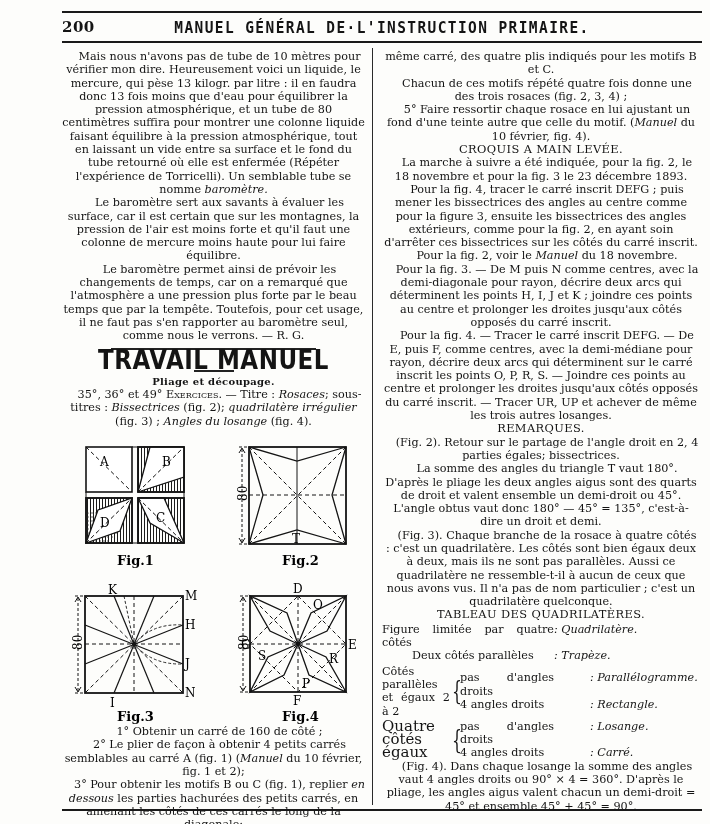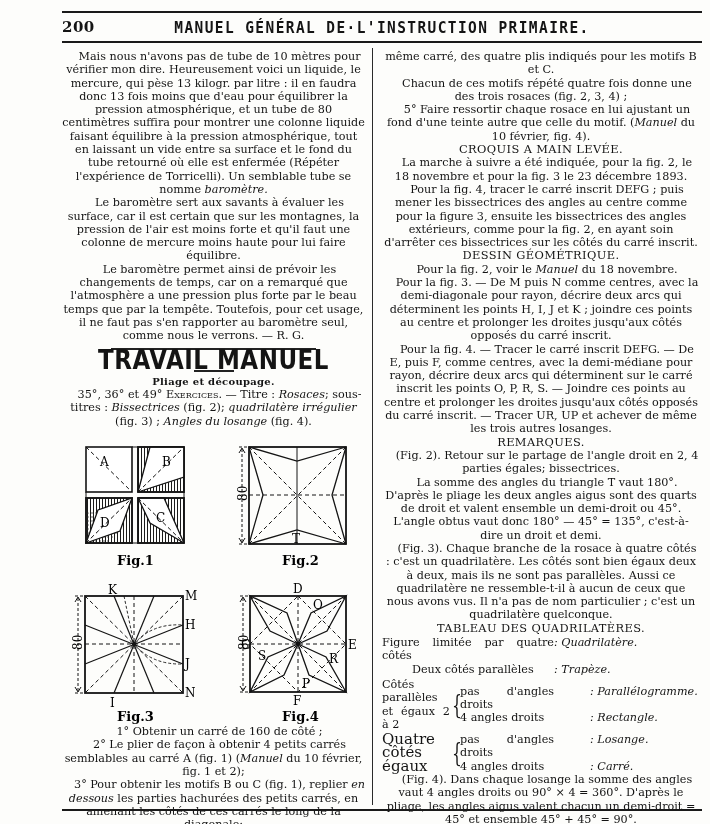--- a/index.html
+++ b/index.html
@@ -237,21 +237,20 @@
 
   <div class="col col-right">
     <p class="noindent">même carré, des quatre plis indiqués pour les motifs B et C.</p>
     <p>Chacun de ces motifs répété quatre fois donne une des trois rosaces (fig. 2, 3, 4) ;</p>
     <p><span>5° Faire ressortir chaque rosace en lui ajustant un fond d'une teinte autre que celle du motif. (</span><i>Manuel</i><span> du 10 février, fig. 4).</span></p>
 
     <p class="section-head">CROQUIS A MAIN LEVÉE.</p>
     <p>La marche à suivre a été indiquée, pour la fig. 2, le 18 novembre et pour la fig. 3 le 23 décembre 1893.</p>
     <p>Pour la fig. 4, tracer le carré inscrit DEFG ; puis mener les bissectrices des angles au centre comme pour la figure 3, ensuite les bissectrices des angles extérieurs, comme pour la fig. 2, en ayant soin d'arrêter ces bissectrices sur les côtés du carré inscrit.</p>
 
-    <p class="section-head">DESSIN GÉOMÉTRIQUE.</p>
     <p><span>Pour la fig. 2, voir le </span><i>Manuel</i><span> du 18 novembre.</span></p>
     <p>Pour la fig. 3. — De M puis N comme centres, avec la demi-diagonale pour rayon, décrire deux arcs qui déterminent les points H, I, J et K ; joindre ces points au centre et prolonger les droites jusqu'aux côtés opposés du carré inscrit.</p>
     <p>Pour la fig. 4. — Tracer le carré inscrit DEFG. — De E, puis F, comme centres, avec la demi-médiane pour rayon, décrire deux arcs qui déterminent sur le carré inscrit les points O, P, R, S. — Joindre ces points au centre et prolonger les droites jusqu'aux côtés opposés du carré inscrit. — Tracer UR, UP et achever de même les trois autres losanges.</p>
 
     <p class="section-head">REMARQUES.</p>
     <p>(Fig. 2). Retour sur le partage de l'angle droit en 2, 4 parties égales; bissectrices.</p>
     <p>La somme des angles du triangle T vaut 180°. D'après le pliage les deux angles aigus sont des quarts de droit et valent ensemble un demi-droit ou 45°. L'angle obtus vaut donc 180° — 45° = 135°, c'est-à-dire un droit et demi.</p>
     <p>(Fig. 3). Chaque branche de la rosace à quatre côtés : c'est un quadrilatère. Les côtés sont bien égaux deux à deux, mais ils ne sont pas parallèles. Aussi ce quadrilatère ne ressemble-t-il à aucun de ceux que nous avons vus. Il n'a pas de nom particulier ; c'est un quadrilatère quelconque.</p>
 
     <p class="section-head">TABLEAU DES QUADRILATÈRES.</p>

